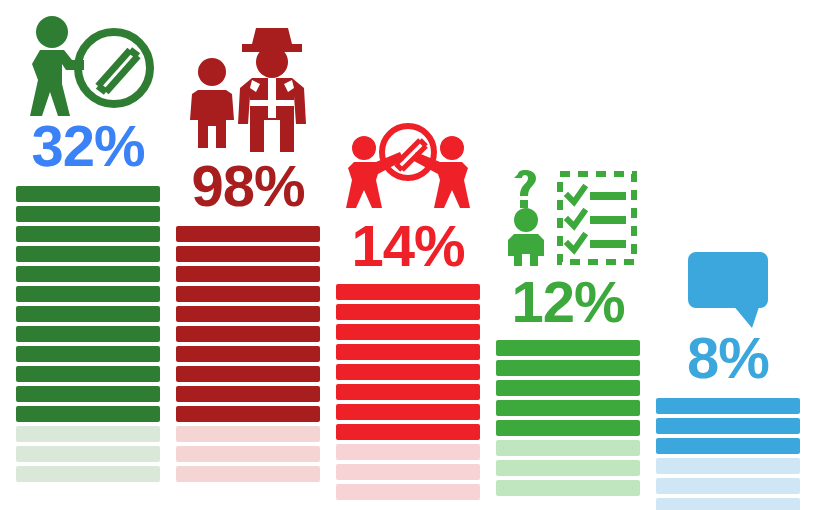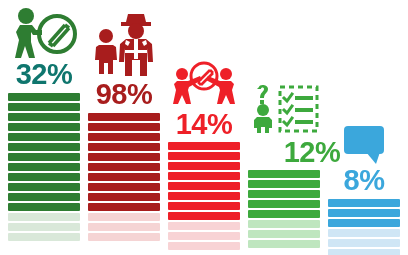--- a/index.html
+++ b/index.html
@@ -73,21 +73,21 @@
         </g>
         <g fill="none" stroke="#2E7D32" stroke-width="3.5">
           <path d="M41 37 L57 19"></path>
           <path d="M45 40 L61 22"></path>
           <path d="M41 37 L45 40"></path>
           <path d="M57 19 L61 22"></path>
         </g>
       </svg>
     </div>
 
-    <div class="pct" style="top: 60px; color: #0f766e;">32%</div>
+    <div class="pct" style="top: 60px; color: #3b82f6;">32%</div>
 
     <div class="bar" style="top: 93px;">
         <div class="seg" style="background: rgb(46, 125, 50);"></div>
         <div class="seg" style="background: rgb(46, 125, 50);"></div>
         <div class="seg" style="background: rgb(46, 125, 50);"></div>
         <div class="seg" style="background: rgb(46, 125, 50);"></div>
         <div class="seg" style="background: rgb(46, 125, 50);"></div>
         <div class="seg" style="background: rgb(46, 125, 50);"></div>
         <div class="seg" style="background: rgb(46, 125, 50);"></div>
         <div class="seg" style="background: rgb(46, 125, 50);"></div>
@@ -208,21 +208,21 @@
         </g>
 
         <g fill="#3DA93D">
           <rect x="47" y="12" width="18" height="4"></rect>
           <rect x="47" y="24" width="18" height="4"></rect>
           <rect x="47" y="36" width="18" height="4"></rect>
         </g>
       </svg>
     </div>
 
-    <div class="pct" style="top: 138px; color: rgb(61, 169, 61); margin-left: 28px;">12%</div>
+    <div class="pct" style="top: 138px; color: rgb(61, 169, 61);">12%</div>
 
     <div class="bar" style="top: 170px;">
         <div class="seg" style="background: rgb(61, 169, 61);"></div>
         <div class="seg" style="background: rgb(61, 169, 61);"></div>
         <div class="seg" style="background: rgb(61, 169, 61);"></div>
         <div class="seg" style="background: rgb(61, 169, 61);"></div>
         <div class="seg" style="background: rgb(61, 169, 61);"></div>
         <div class="seg" style="background: rgb(191, 230, 191);"></div>
         <div class="seg" style="background: rgb(191, 230, 191);"></div>
         <div class="seg" style="background: rgb(191, 230, 191);"></div>

